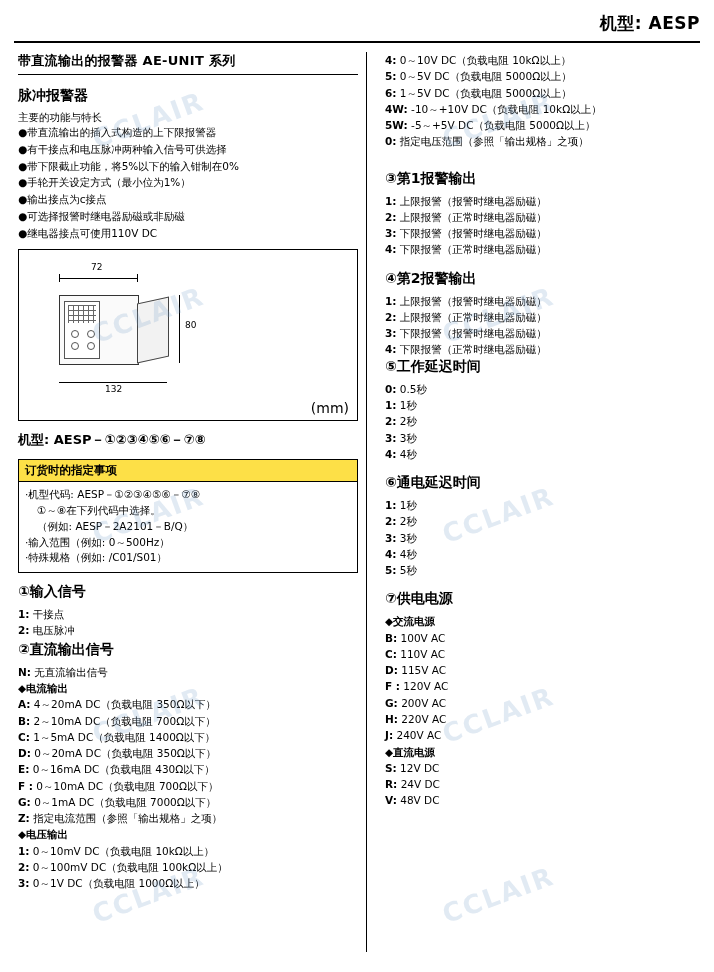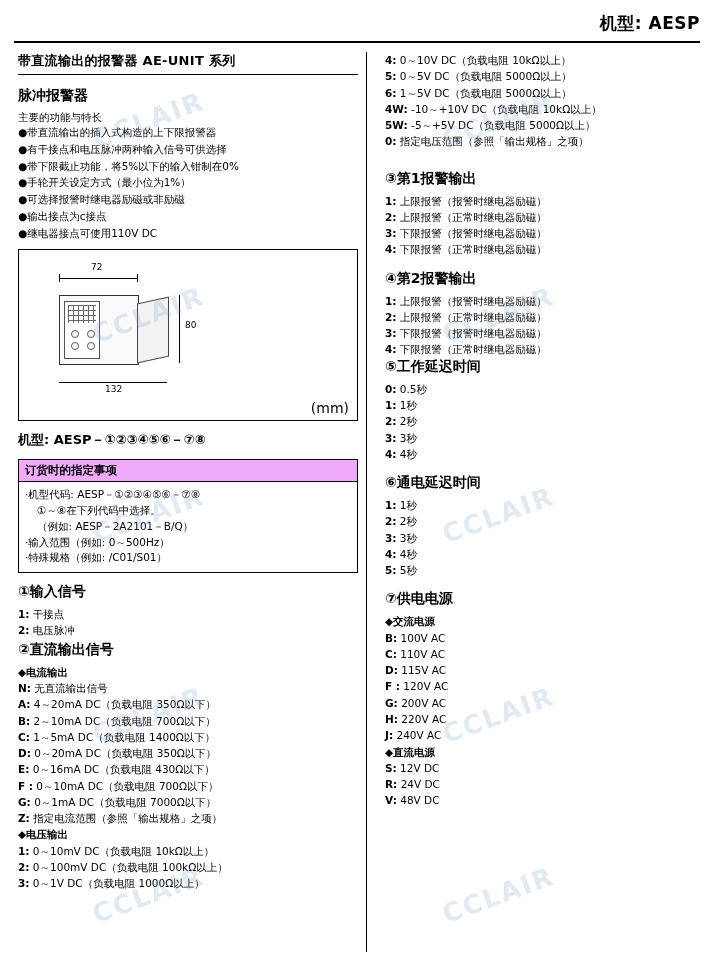--- a/index.html
+++ b/index.html
@@ -163,21 +163,21 @@
   .model-line {
     font-size: 13px;
     font-weight: bold;
     margin: 6px 0 10px 0;
   }
   .order-box {
     border: 1px solid #000;
     margin: 4px 0 10px 0;
   }
   .order-title {
-    background: #f0abfc;
+    background: #fde047;
     border-bottom: 1px solid #000;
     font-size: 11.5px;
     font-weight: bold;
     padding: 3px 6px;
   }
   .order-body {
     padding: 5px 6px 6px 6px;
   }
   .order-body p {
     font-size: 10.5px;
@@ -219,22 +219,22 @@
     <div class="title-rule"></div>
 
     <div class="sec-head">脉冲报警器</div>
     <div class="txt">主要的功能与特长</div>
 
     <div class="bullets">
       <p>●带直流输出的插入式构造的上下限报警器</p>
       <p>●有干接点和电压脉冲两种输入信号可供选择</p>
       <p>●带下限截止功能，将5%以下的输入钳制在0%</p>
       <p>●手轮开关设定方式（最小位为1%）</p>
+      <p>●输出接点为c接点</p>
       <p>●可选择报警时继电器励磁或非励磁</p>
-      <p>●输出接点为c接点</p>
       <p>●继电器接点可使用110V DC</p>
     </div>
 
     <div class="drawing-box">
 
       <div class="dim-line-h" style="left:40px; top:28px; width:78px;"></div>
       <div class="dim-line-v" style="left:40px; top:24px; height:8px;"></div>
       <div class="dim-line-v" style="left:118px; top:24px; height:8px;"></div>
       <div class="dim-label" style="left:72px; top:12px;">72</div>
 
@@ -272,22 +272,22 @@
     </div>
 
     <div class="sec-head">①输入信号</div>
     <div class="list">
       <p><b class="code">1:</b><span> 干接点</span></p>
       <p><b class="code">2:</b><span> 电压脉冲</span></p>
     </div>
 
     <div class="sec-head" style="">②直流输出信号</div>
     <div class="list">
+      <p><b class="code">N:</b><span> 无直流输出信号</span></p>
       <p><b class="code">◆电流输出</b><span></span></p>
-      <p><b class="code">N:</b><span> 无直流输出信号</span></p>
       <p><b class="code">A:</b><span> 4～20mA DC（负载电阻 350Ω以下）</span></p>
       <p><b class="code">B:</b><span> 2～10mA DC（负载电阻 700Ω以下）</span></p>
       <p><b class="code">C:</b><span> 1～5mA DC（负载电阻 1400Ω以下）</span></p>
       <p><b class="code">D:</b><span> 0～20mA DC（负载电阻 350Ω以下）</span></p>
       <p><b class="code">E:</b><span> 0～16mA DC（负载电阻 430Ω以下）</span></p>
       <p><b class="code">F :</b><span> 0～10mA DC（负载电阻 700Ω以下）</span></p>
       <p><b class="code">G:</b><span> 0～1mA DC（负载电阻 7000Ω以下）</span></p>
       <p><b class="code">Z:</b><span> 指定电流范围（参照「输出规格」之项）</span></p>
       <p><b class="code">◆电压输出</b><span></span></p>
       <p><b class="code">1:</b><span> 0～10mV DC（负载电阻 10kΩ以上）</span></p>

